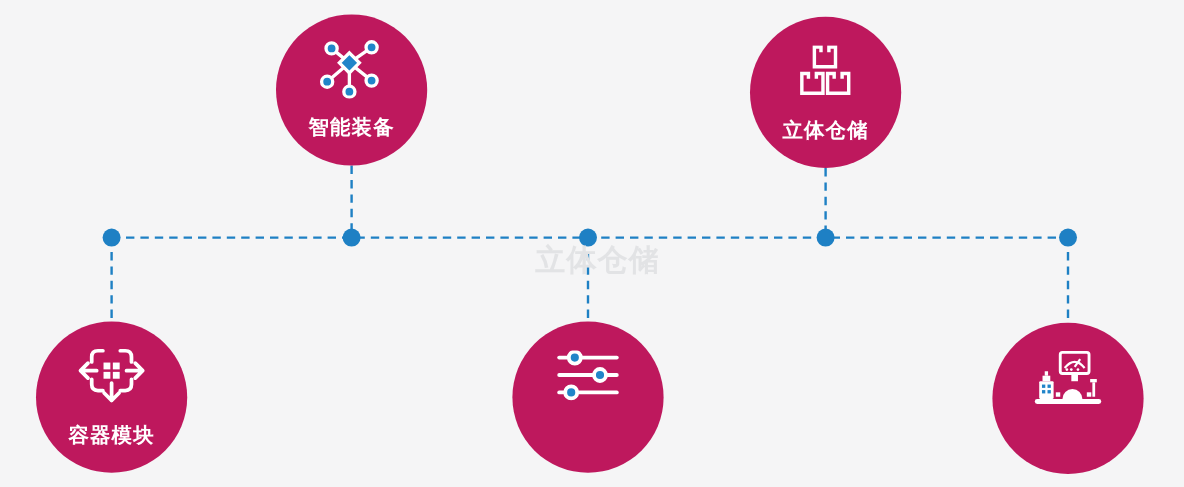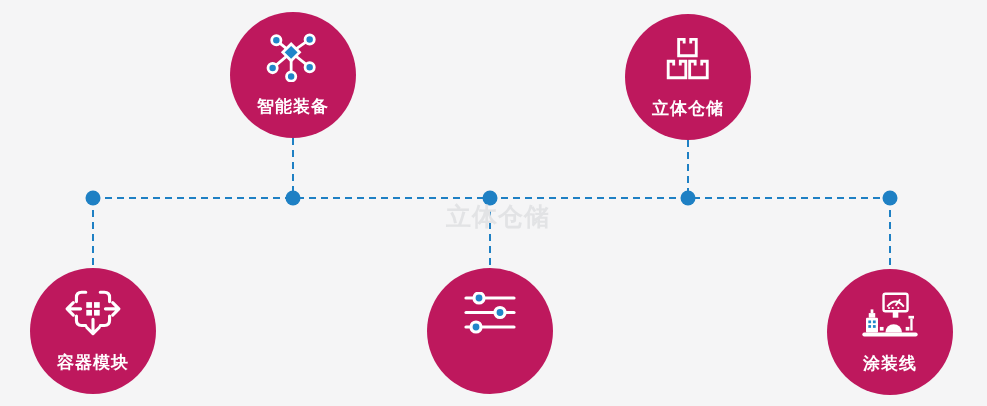--- a/index.html
+++ b/index.html
@@ -179,16 +179,15 @@
           <path d="M29 18 Q38 7 47 18" stroke-width="2"></path>
           <path d="M38 17 L43 10" stroke-width="2"></path>
         </g>
         <g fill="#fff">
           <circle cx="31" cy="19.5" r="1.2"></circle>
           <circle cx="35" cy="19.5" r="1.2"></circle>
           <circle cx="41" cy="19.5" r="1.2"></circle>
         </g>
       </svg>
     </span>
-    <span class="label">涂装线</span>
   </div>
 
 </div>
 
 </body></html>

